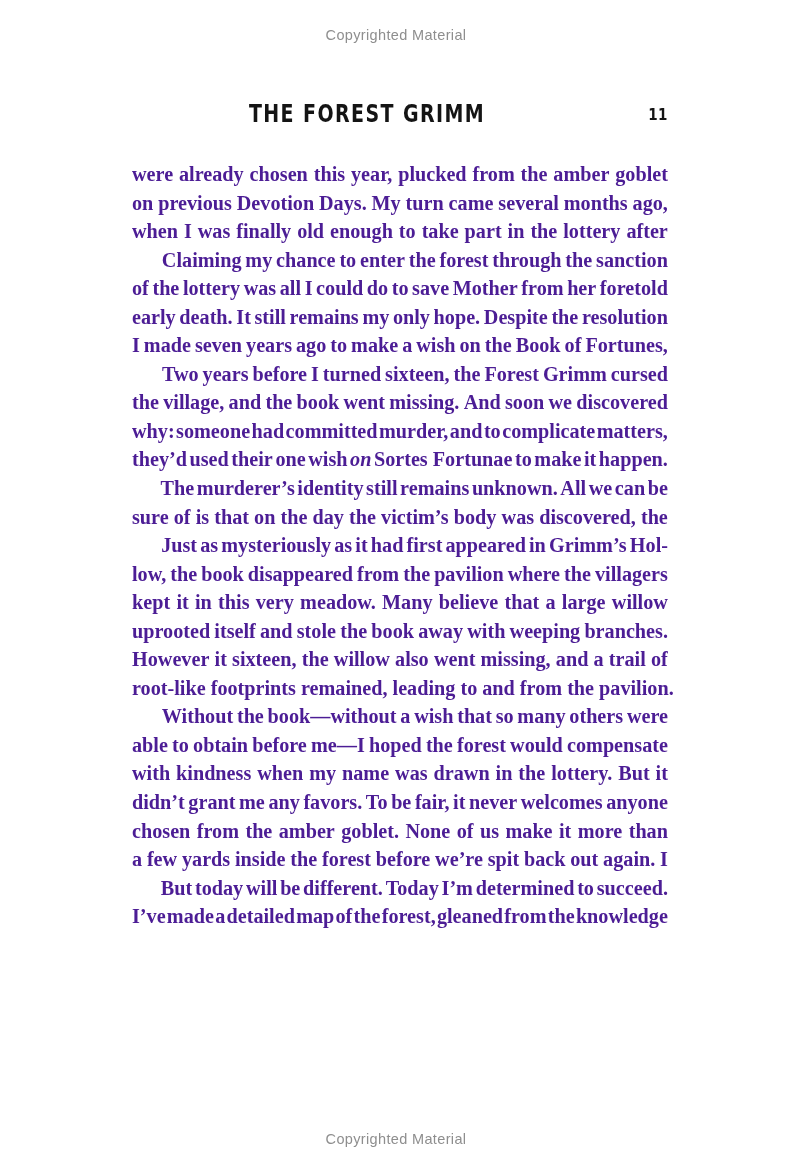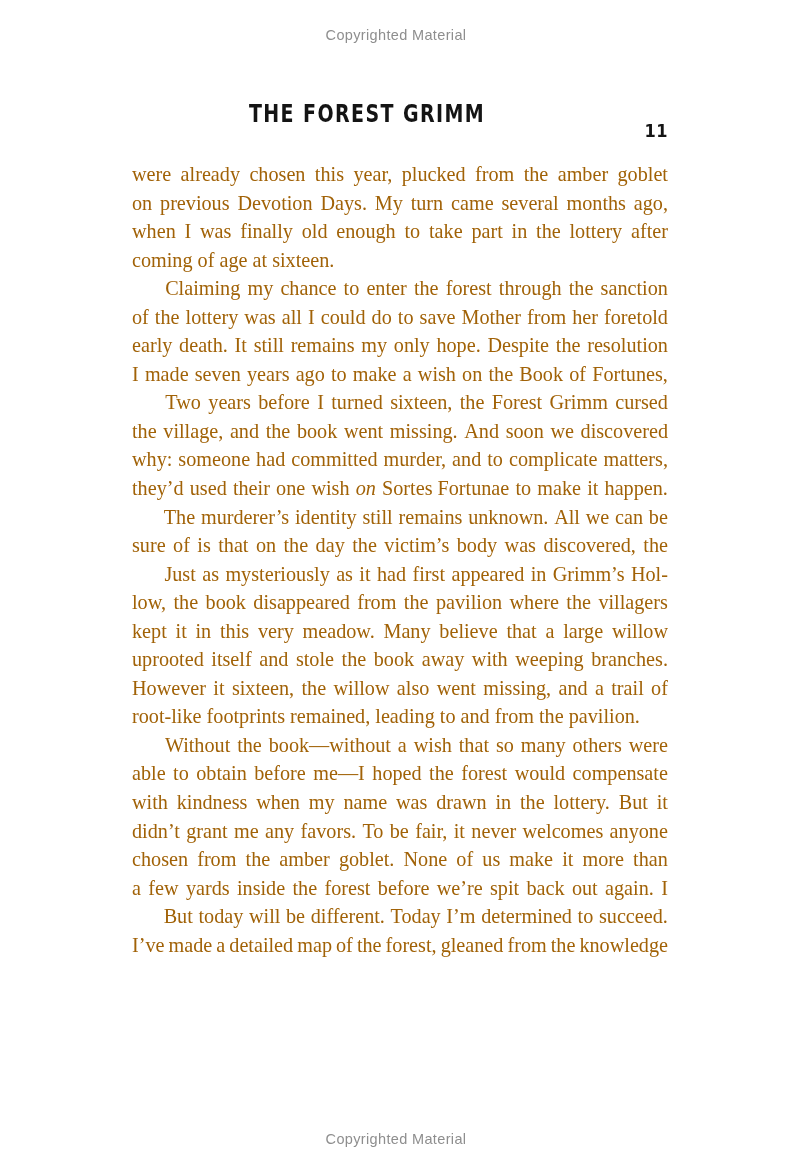--- a/index.html
+++ b/index.html
@@ -54,40 +54,41 @@
     font-weight: 600;
     letter-spacing: 1.6px;
     color: #141414;
     white-space: nowrap;
     transform: scaleX(0.88);
     transform-origin: center center;
   }
   .folio {
     position: absolute;
     right: 0;
-    top: 20px;
+    top: 6px;
     font-family: "DejaVu Sans Condensed", "Liberation Sans Narrow", "Liberation Sans", sans-serif;
-    font-size: 18px;
+    font-size: 15px;
     font-weight: 700;
     letter-spacing: 0.5px;
     color: #141414;
   }
 
   
   .text-block {
     position: absolute;
     top: 160px;
     left: 132px;
     width: 536px;
   }
   .para {
     margin: 0;
     font-size: 20.2px;
     line-height: 28.55px;
-    color: #a16207;
+    color: #4c1d95;
+    font-weight: bold;
   }
   
   .line {
     display: block;
     white-space: nowrap;
   }
   
   .line.just {
     display: flex;
     justify-content: space-between;
@@ -149,21 +150,20 @@
           <span class="w">old</span>
           <span class="w">enough</span>
           <span class="w">to</span>
           <span class="w">take</span>
           <span class="w">part</span>
           <span class="w">in</span>
           <span class="w">the</span>
           <span class="w">lottery</span>
           <span class="w">after</span>
         </span>
-        <span class="line"><span>coming of age at sixteen.</span></span>
       </p>
       <p class="para">
         <span class="line just">
           <span class="indent"></span>
           <span class="w">Claiming</span>
           <span class="w">my</span>
           <span class="w">chance</span>
           <span class="w">to</span>
           <span class="w">enter</span>
           <span class="w">the</span>

